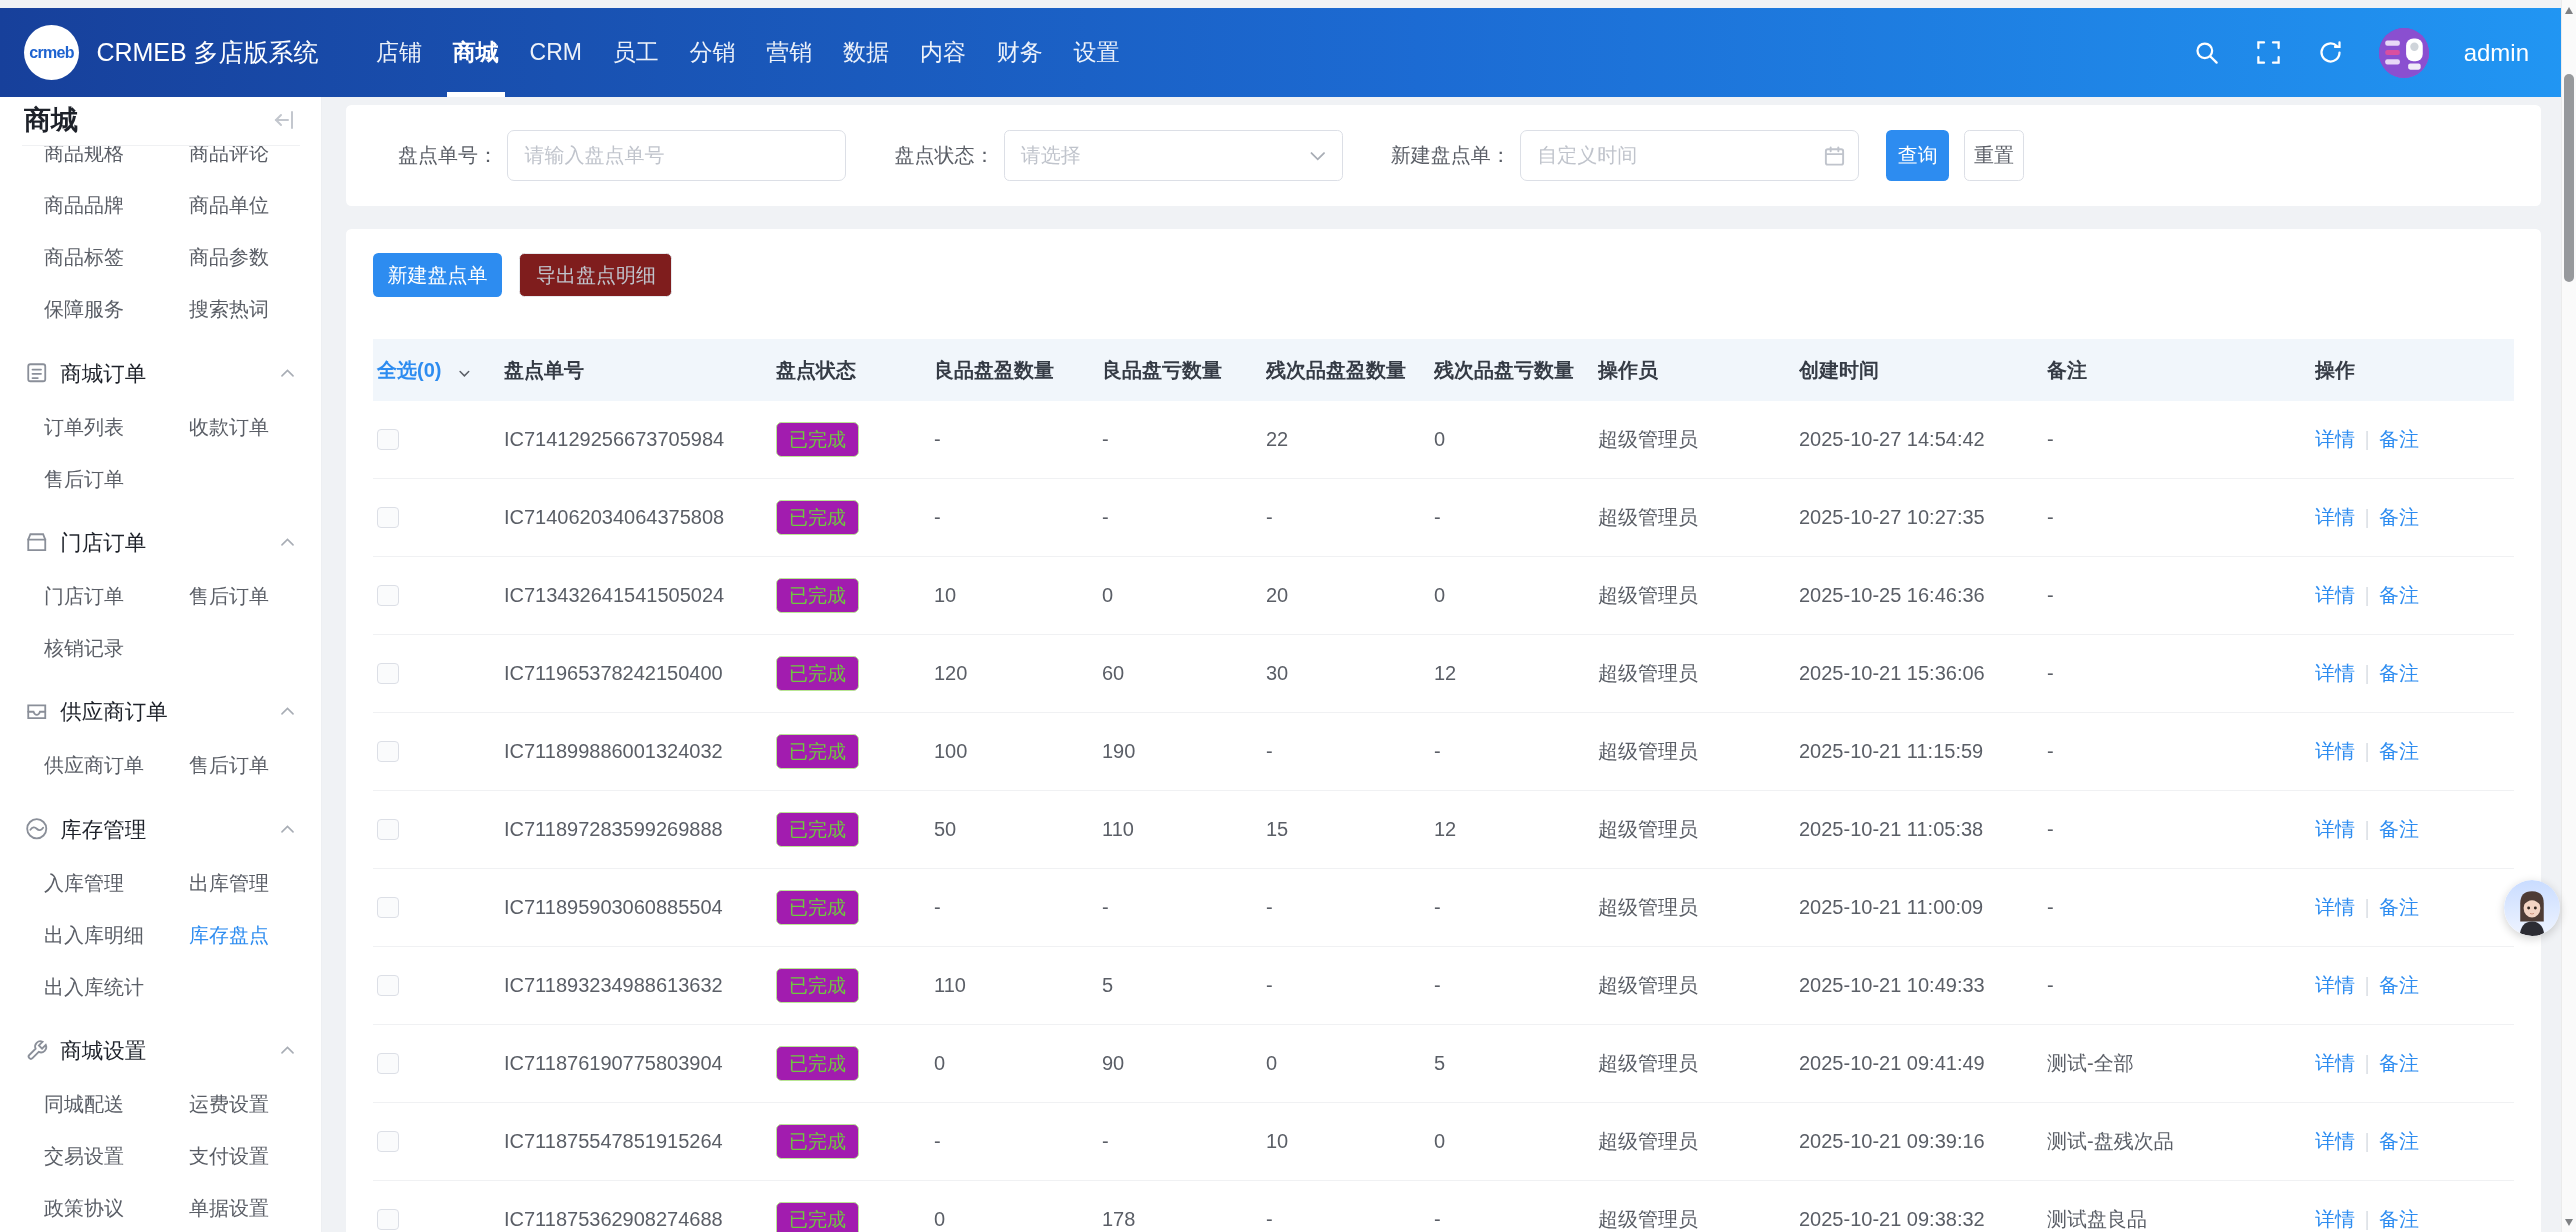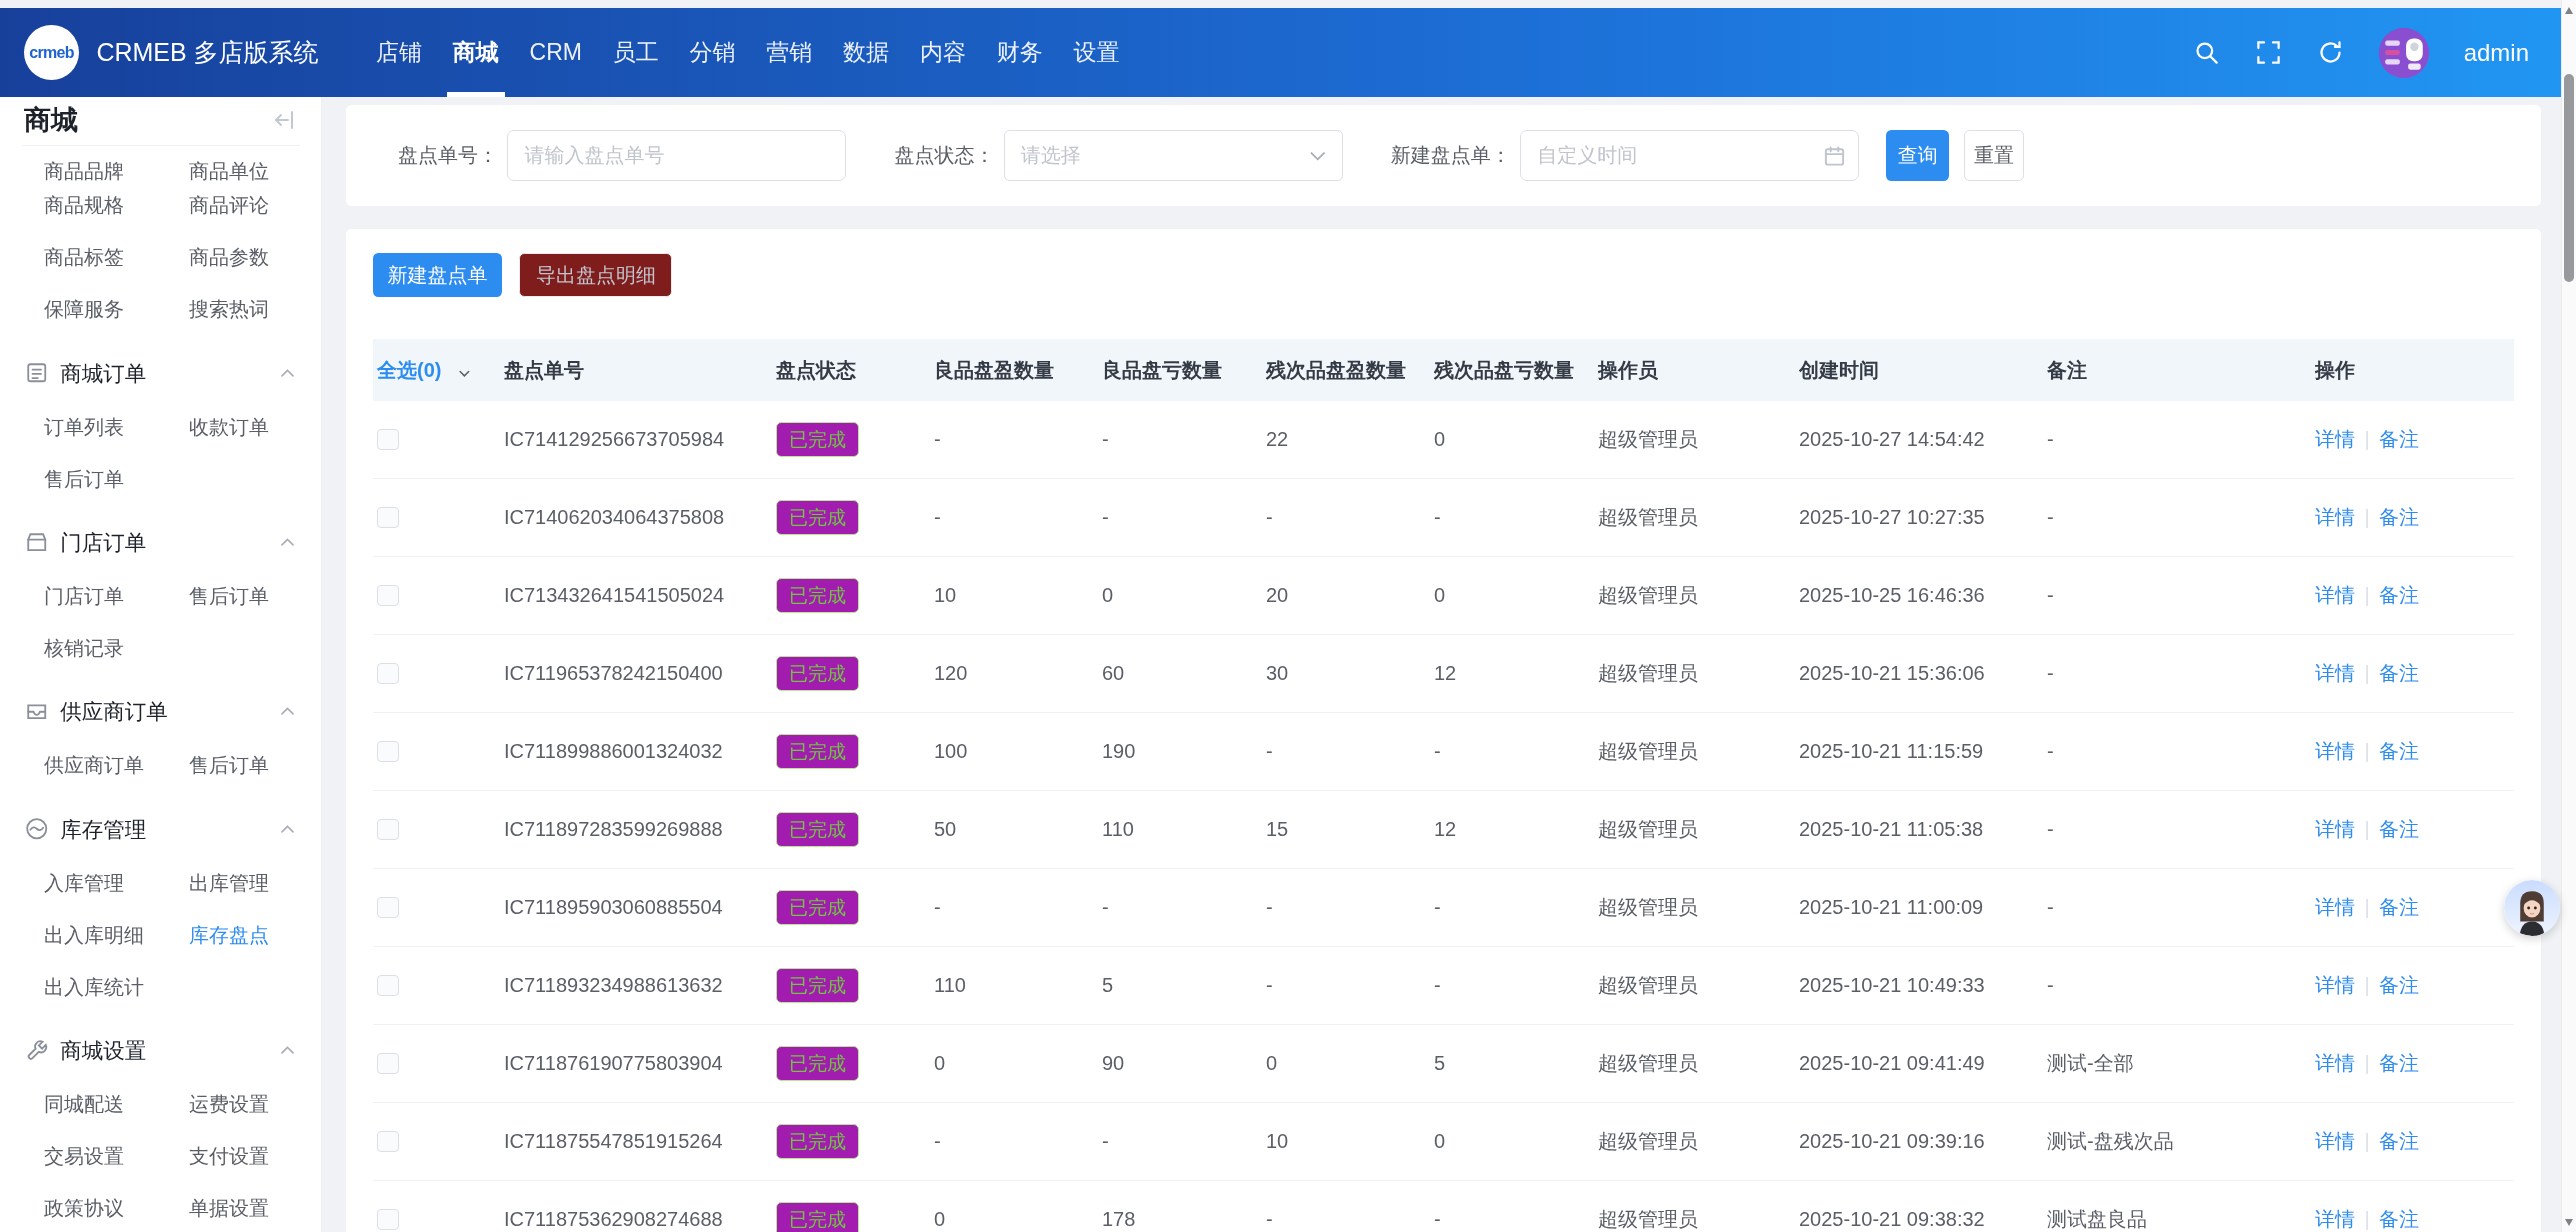--- a/index.html
+++ b/index.html
@@ -164,27 +164,27 @@
     <span class="sidebar-title">商城</span>
     <span class="collapse-icon">
       <svg viewBox="0 0 24 24" fill="none" stroke="currentColor" stroke-width="2" stroke-linecap="round">
           <line x1="19" y1="4" x2="19" y2="20"></line>
           <line x1="15" y1="12" x2="3" y2="12"></line>
           <polyline points="8,7 3,12 8,17"></polyline>
         </svg>
     </span>
   </div>
   <div class="sidebar-menu" id="sidebarMenu">
-      <div class="menu-row">
-        <span class="menu-link">商品品牌</span>
-        <span class="menu-link">商品单位</span>
-      </div>
       <div class="menu-row first">
         <span class="menu-link">商品规格</span>
         <span class="menu-link">商品评论</span>
+      </div>
+      <div class="menu-row">
+        <span class="menu-link">商品品牌</span>
+        <span class="menu-link">商品单位</span>
       </div>
       <div class="menu-row">
         <span class="menu-link">商品标签</span>
         <span class="menu-link">商品参数</span>
       </div>
       <div class="menu-row">
         <span class="menu-link">保障服务</span>
         <span class="menu-link">搜索热词</span>
       </div>
       <div class="group-head">

